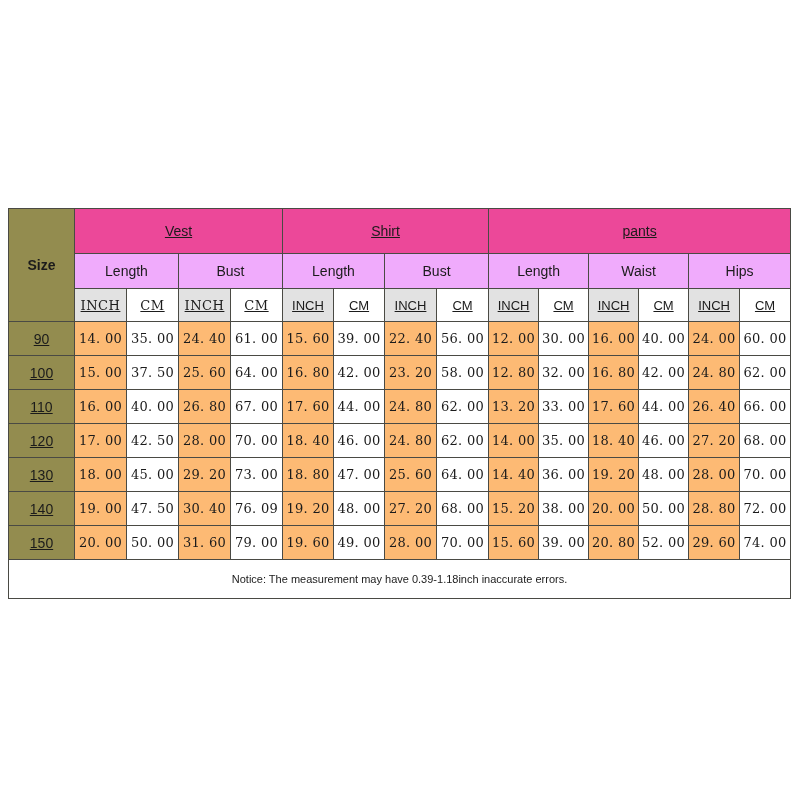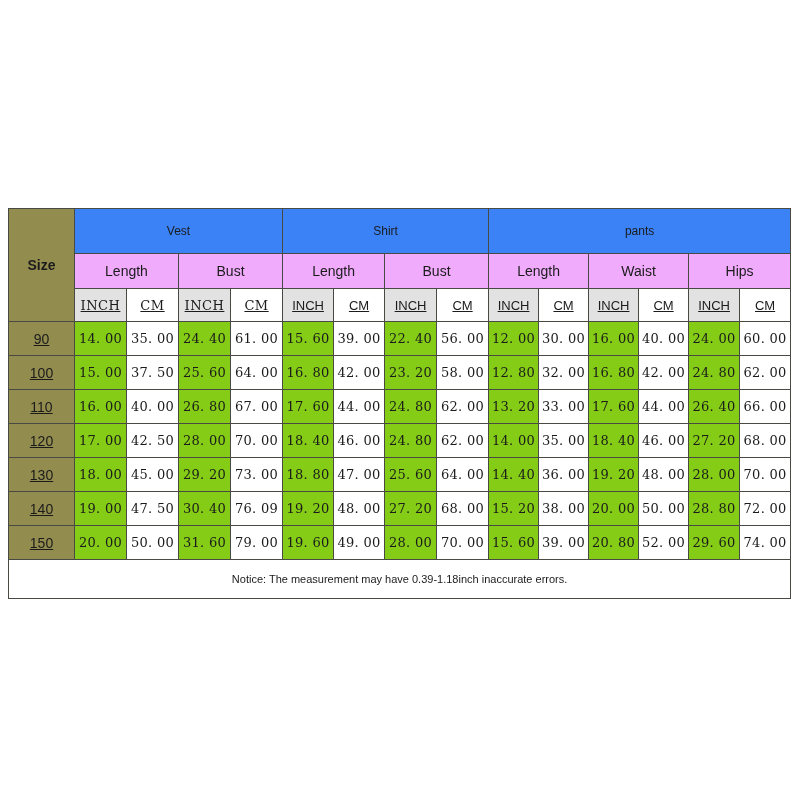--- a/index.html
+++ b/index.html
@@ -33,25 +33,26 @@
     text-align: center;
     vertical-align: middle;
     color: #1b1b1b;
     padding: 0;
     overflow: hidden;
     white-space: nowrap;
   }
 
   
   .grp-cell {
-    background: #3b82f6;
+    background: #ec4899;
     height: 44px;
-    font-size: 12px;
+    font-size: 14px;
     font-family: "Liberation Sans", sans-serif;
     font-weight: normal;
+    text-decoration: underline;
   }
   .size-cell {
     background: #938C4F;
     font-size: 14px;
     font-weight: bold;
     font-family: "Liberation Sans", sans-serif;
   }
   .meas-cell {
     background: #f0abfc;
     height: 34px;
@@ -77,21 +78,21 @@
 
   
   .row-size {
     background: #938C4F;
     height: 33px;
     font-size: 14px;
     font-family: "Liberation Sans", sans-serif;
     text-decoration: underline;
   }
   .cell-inch {
-    background: #84cc16;
+    background: #fdba74;
     height: 33px;
   }
   .cell-cm {
     background: #FFFFFF;
     height: 33px;
   }
   .num {
     font-family: "DejaVu Serif", "Liberation Serif", serif;
     font-size: 13px;
     letter-spacing: 0.3px;

